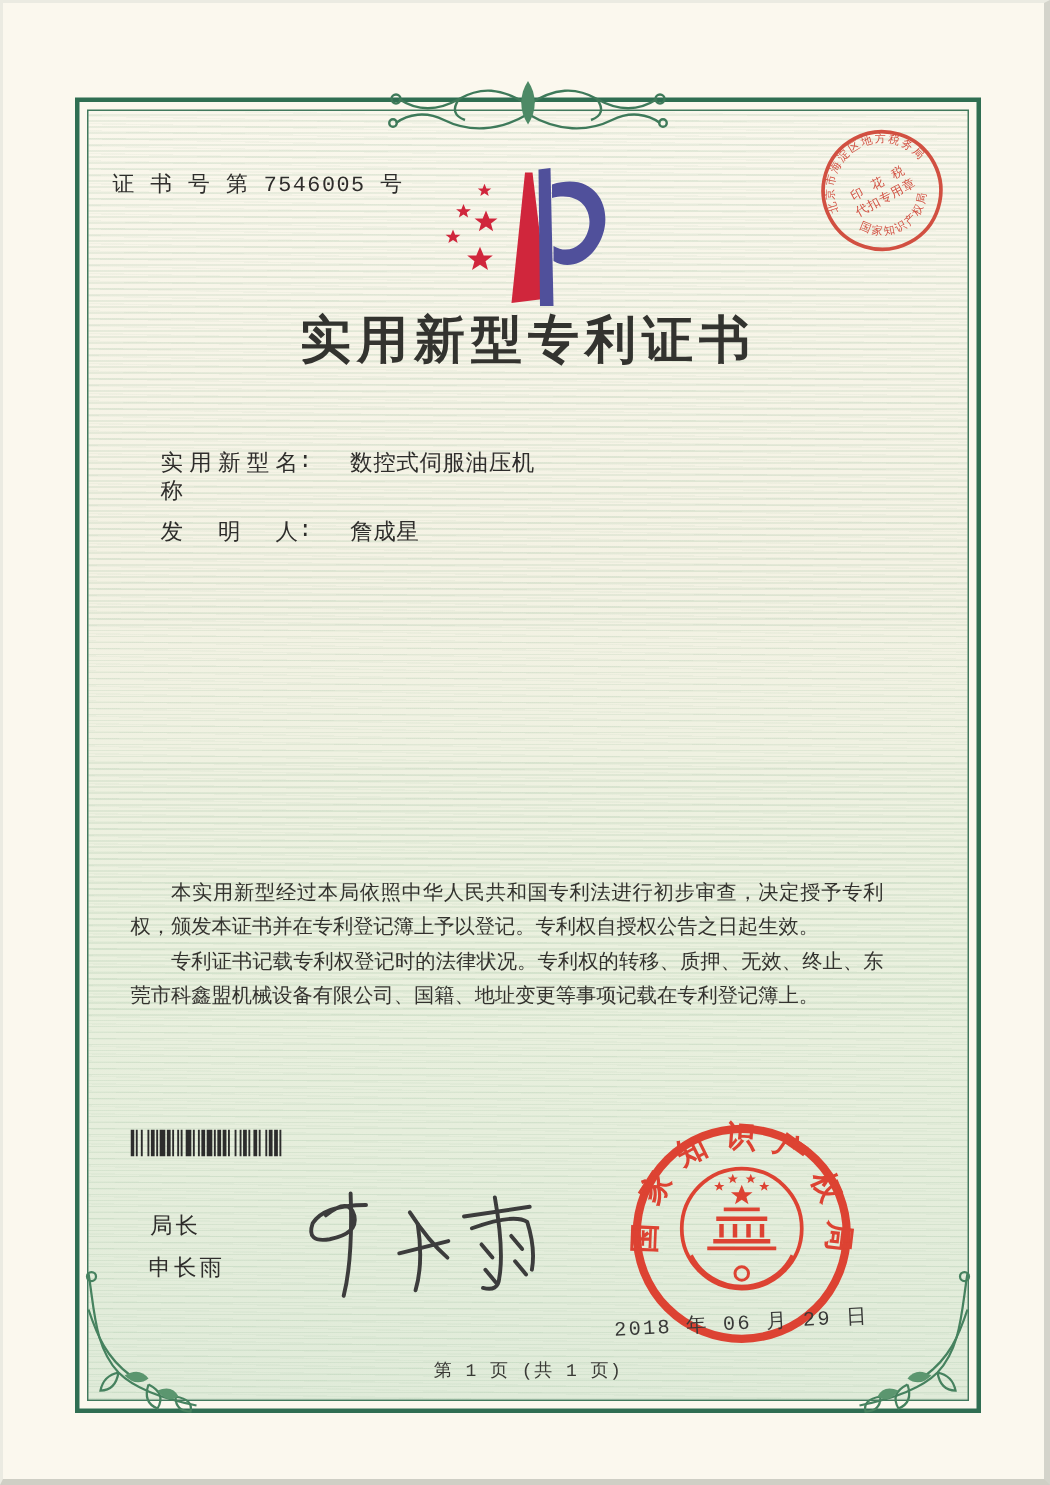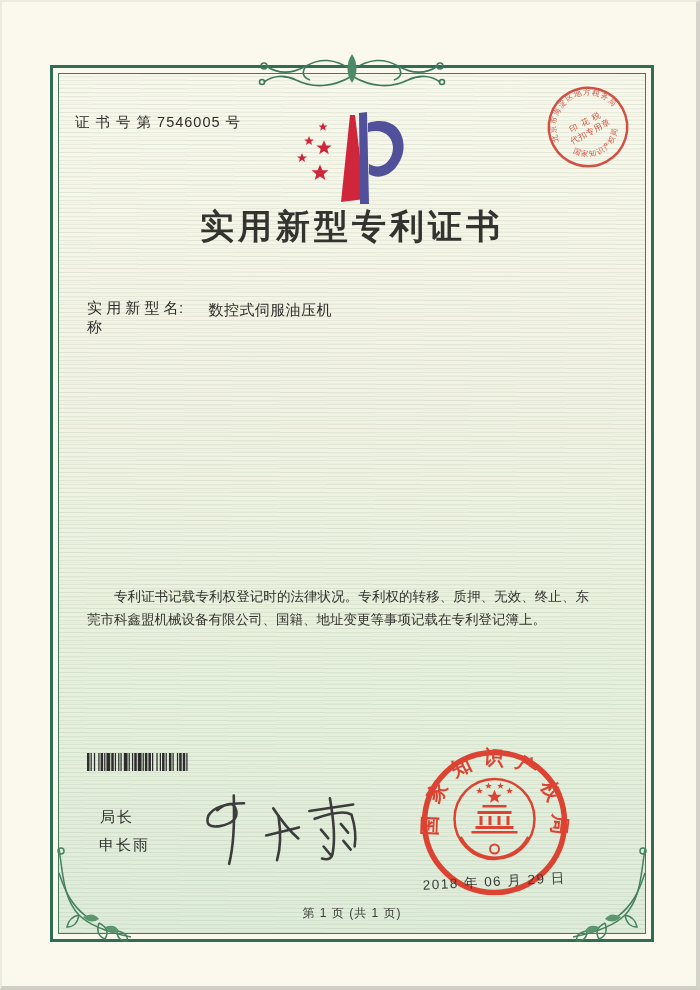--- a/index.html
+++ b/index.html
@@ -2,40 +2,40 @@
 <html><head>
 <meta charset="utf-8">
 <style>
   html,body{margin:0;padding:0;background:#ffffff;}
   .page{
     position:relative;width:700px;height:990px;overflow:hidden;
     background:#fbf8ee;
     box-sizing:border-box;
     border-right:4px solid #d4d4cb;border-bottom:4px solid #cfcfc5;
     border-left:2px solid #ebebe2;border-top:2px solid #ebebe2;
-    font-family:Liberation Sans, sans-serif;
+    font-family:Liberation Mono, monospace;
     color:#2e2d2b;
   }
   .frame-outer{
     position:absolute;left:48px;top:63px;width:604px;height:877px;
     border:3px solid #2f6e52;box-sizing:border-box;
   }
   .frame-inner{
     position:absolute;left:5px;top:5px;right:5px;bottom:5px;
     border:1.5px solid #41795d;
     background:
       repeating-linear-gradient(0deg, rgba(106,160,118,0.12) 0 1px, rgba(0,0,0,0) 1px 4px),
       repeating-linear-gradient(1.2deg, rgba(120,170,130,0.06) 0 1px, rgba(0,0,0,0) 1px 5px),
       linear-gradient(180deg,#faf7ec 0%,#f4f2e4 35%,#eaf0de 65%,#e0ebd9 100%);
   }
   .abs{position:absolute;}
   .cert-no{left:73px;top:111px;font-size:14.5px;letter-spacing:1px;}
   .title{left:0;top:202px;width:700px;text-align:center;font-size:34px;font-weight:600;letter-spacing:4px;color:#33332f;}
   .frow{left:85px;font-size:15px;letter-spacing:.4px;width:535px;}
-  .flabel{display:inline-block;width:92px;text-align:justify;text-align-last:justify;vertical-align:top;}
+  .flabel{display:inline-block;width:92px;text-align:justify;text-align-last:justify;vertical-align:top;margin-left:20px;}
   .fcolon{display:inline-block;vertical-align:top;}
   .fvalue{display:inline-block;margin-left:25px;white-space:pre-line;max-width:425px;vertical-align:top;line-height:21px;}
   .fgroup2{position:absolute;left:263px;top:0;}
   .fgroup2 .flabel{width:78px;}
   .body-text{left:85px;top:583px;width:502px;}
   .body-text p{margin:0;font-size:13.5px;line-height:23px;text-indent:2em;text-align:justify;color:#33322e;}
   .barcode{left:85px;top:751px;}
   .sig-title{left:98px;top:806px;font-size:15px;letter-spacing:2px;}
   .sig-name{left:97px;top:834px;font-size:15px;letter-spacing:2px;}
   .signature-svg{left:192px;top:786px;transform:rotate(-2deg);}
@@ -113,22 +113,26 @@
       <polygon points="63,1 71,0 73,92 64,92"></polygon>
       <path d="M72,11 C101,2 112,26 106,44 C100,62 84,69 73,62 L73,52 C83,58 93,52 96,42 C100,30 92,15 72,20 Z"></path>
     </g>
   </svg>
 
   <div class="abs title">实用新型专利证书</div>
 
   <div class="abs frow" style="top:297px">
     <span class="flabel">实用新型名称</span><span class="fcolon">:</span><span class="fvalue">数控式伺服油压机</span>
   </div>
+  <div class="abs frow" style="top:343px">
+    <span class="flabel">发明人</span><span class="fcolon">:</span><span class="fvalue">詹成星</span>
+  </div>
 
   <div class="abs body-text">
+    <p>本实用新型经过本局依照中华人民共和国专利法进行初步审查，决定授予专利权，颁发本证书并在专利登记簿上予以登记。专利权自授权公告之日起生效。</p>
     <p>专利证书记载专利权登记时的法律状况。专利权的转移、质押、无效、终止、东莞市科鑫盟机械设备有限公司、国籍、地址变更等事项记载在专利登记簿上。</p>
   </div>
 
   <svg class="abs barcode" id="barcode-svg" width="156" height="18" viewBox="0 0 156 18">
       <rect x="0" y="0" width="2.5" height="18" fill="#2c2c2c"></rect>
       <rect x="3.55" y="0" width="1.25" height="18" fill="#2c2c2c"></rect>
       <rect x="6.9" y="0" width="1.25" height="18" fill="#2c2c2c"></rect>
       <rect x="11.3" y="0" width="1.25" height="18" fill="#2c2c2c"></rect>
       <rect x="13.600000000000001" y="0" width="2.5" height="18" fill="#2c2c2c"></rect>
       <rect x="17.150000000000002" y="0" width="1.25" height="18" fill="#2c2c2c"></rect>

